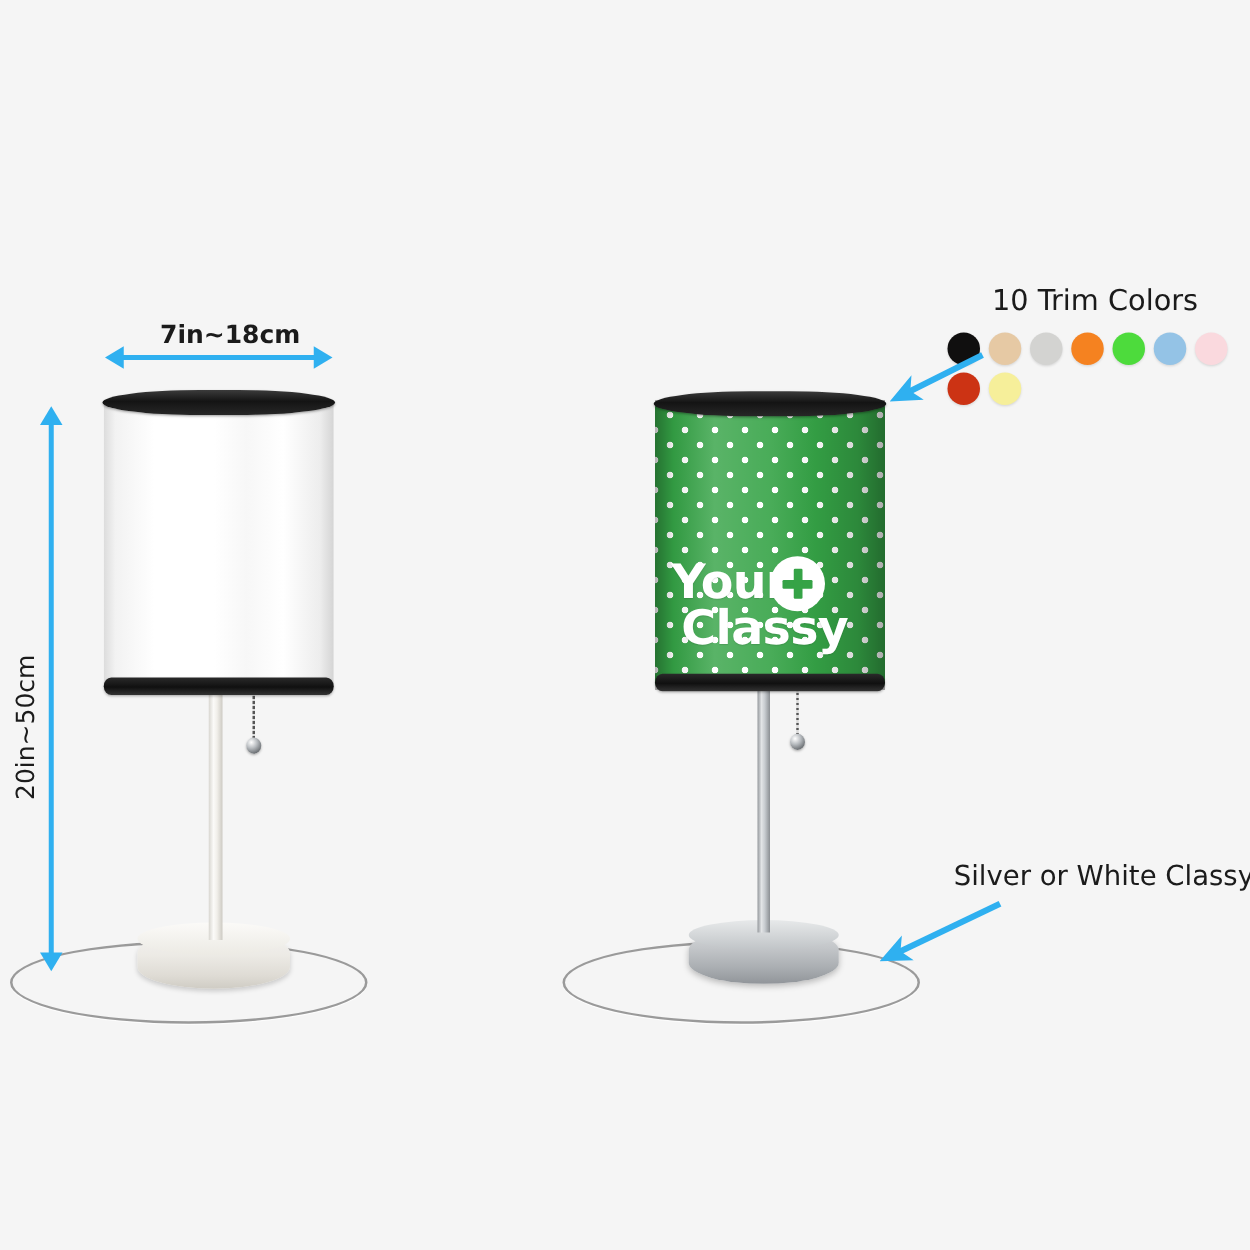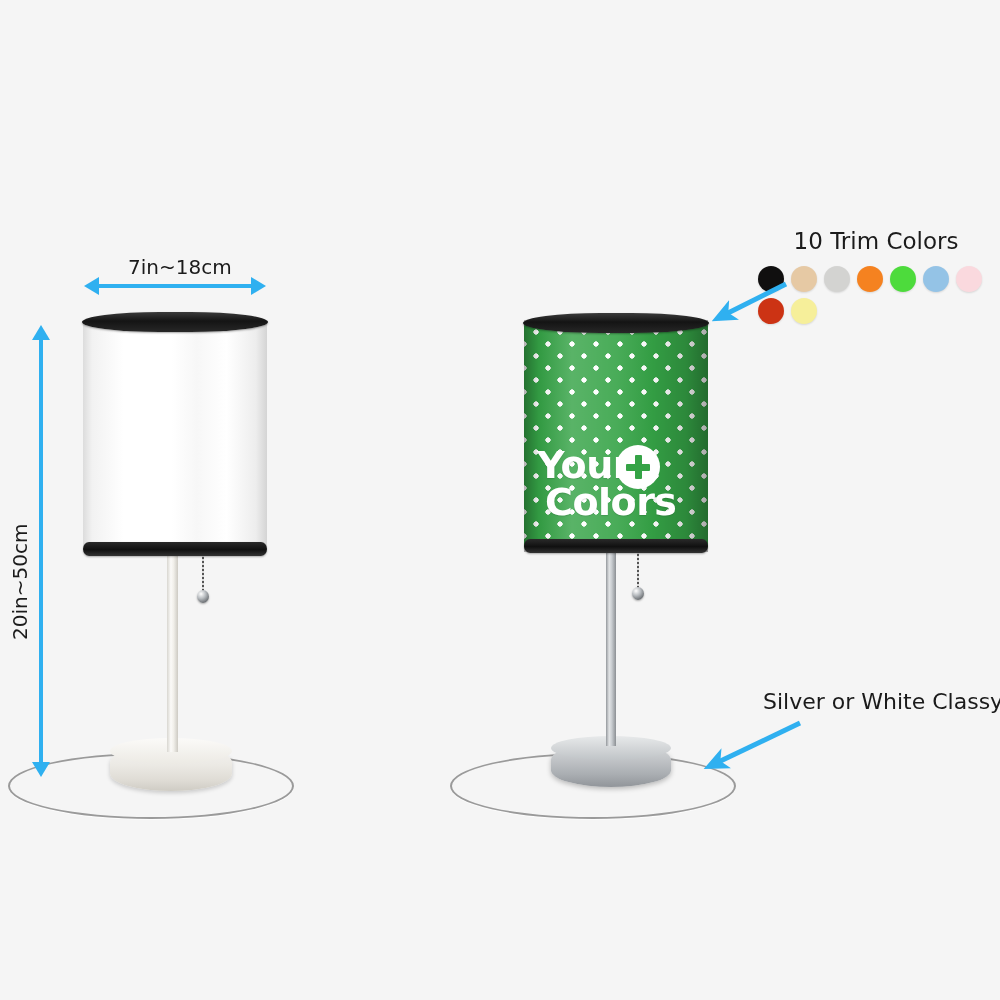--- a/index.html
+++ b/index.html
@@ -298,29 +298,29 @@
     <div class="chain" style="left:637px; top:550px; height:42px;"></div>
     <div class="chain-bead" style="left:632px; top:587px;"></div>
 
     <div class="shade" style="left:524px; top:320px; width:184px; height:232px;">
       <div class="shade-body shade-green-body"></div>
       <div class="shade-green-shading"></div>
     </div>
 
     <div class="design-art" style="left:537px; top:447px;">
       <span class="design-line">Your</span>
-      <span class="design-line design-line2">Colors</span>
+      <span class="design-line design-line2">Classy</span>
     </div>
     <div class="plus-badge" style="left:616px; top:445px;"></div>
 
     <div class="trim-top" style="left:523px; top:313px; width:186px; height:20px;"></div>
     <div class="trim-bottom" style="left:524px; top:539px; width:184px; height:14px;"></div>
   </div>
 
-  <div class="dim-label" style="left:128px; top:255px;">7in~18cm</div>
+  <div class="dim-label" style="left:128px; top:255px;font-weight:bold;">7in~18cm</div>
   <div class="arrow-h" style="left:98px; top:284px; width:154px;">
     <span class="head head-l"></span>
     <span class="head head-r"></span>
   </div>
 
   <div class="dim-label dim-label-vertical" style="left:8px; top:640px;">20in~50cm</div>
   <div class="arrow-v" style="left:39px; top:339px; height:424px;">
     <span class="head head-t"></span>
     <span class="head head-b"></span>
   </div>

